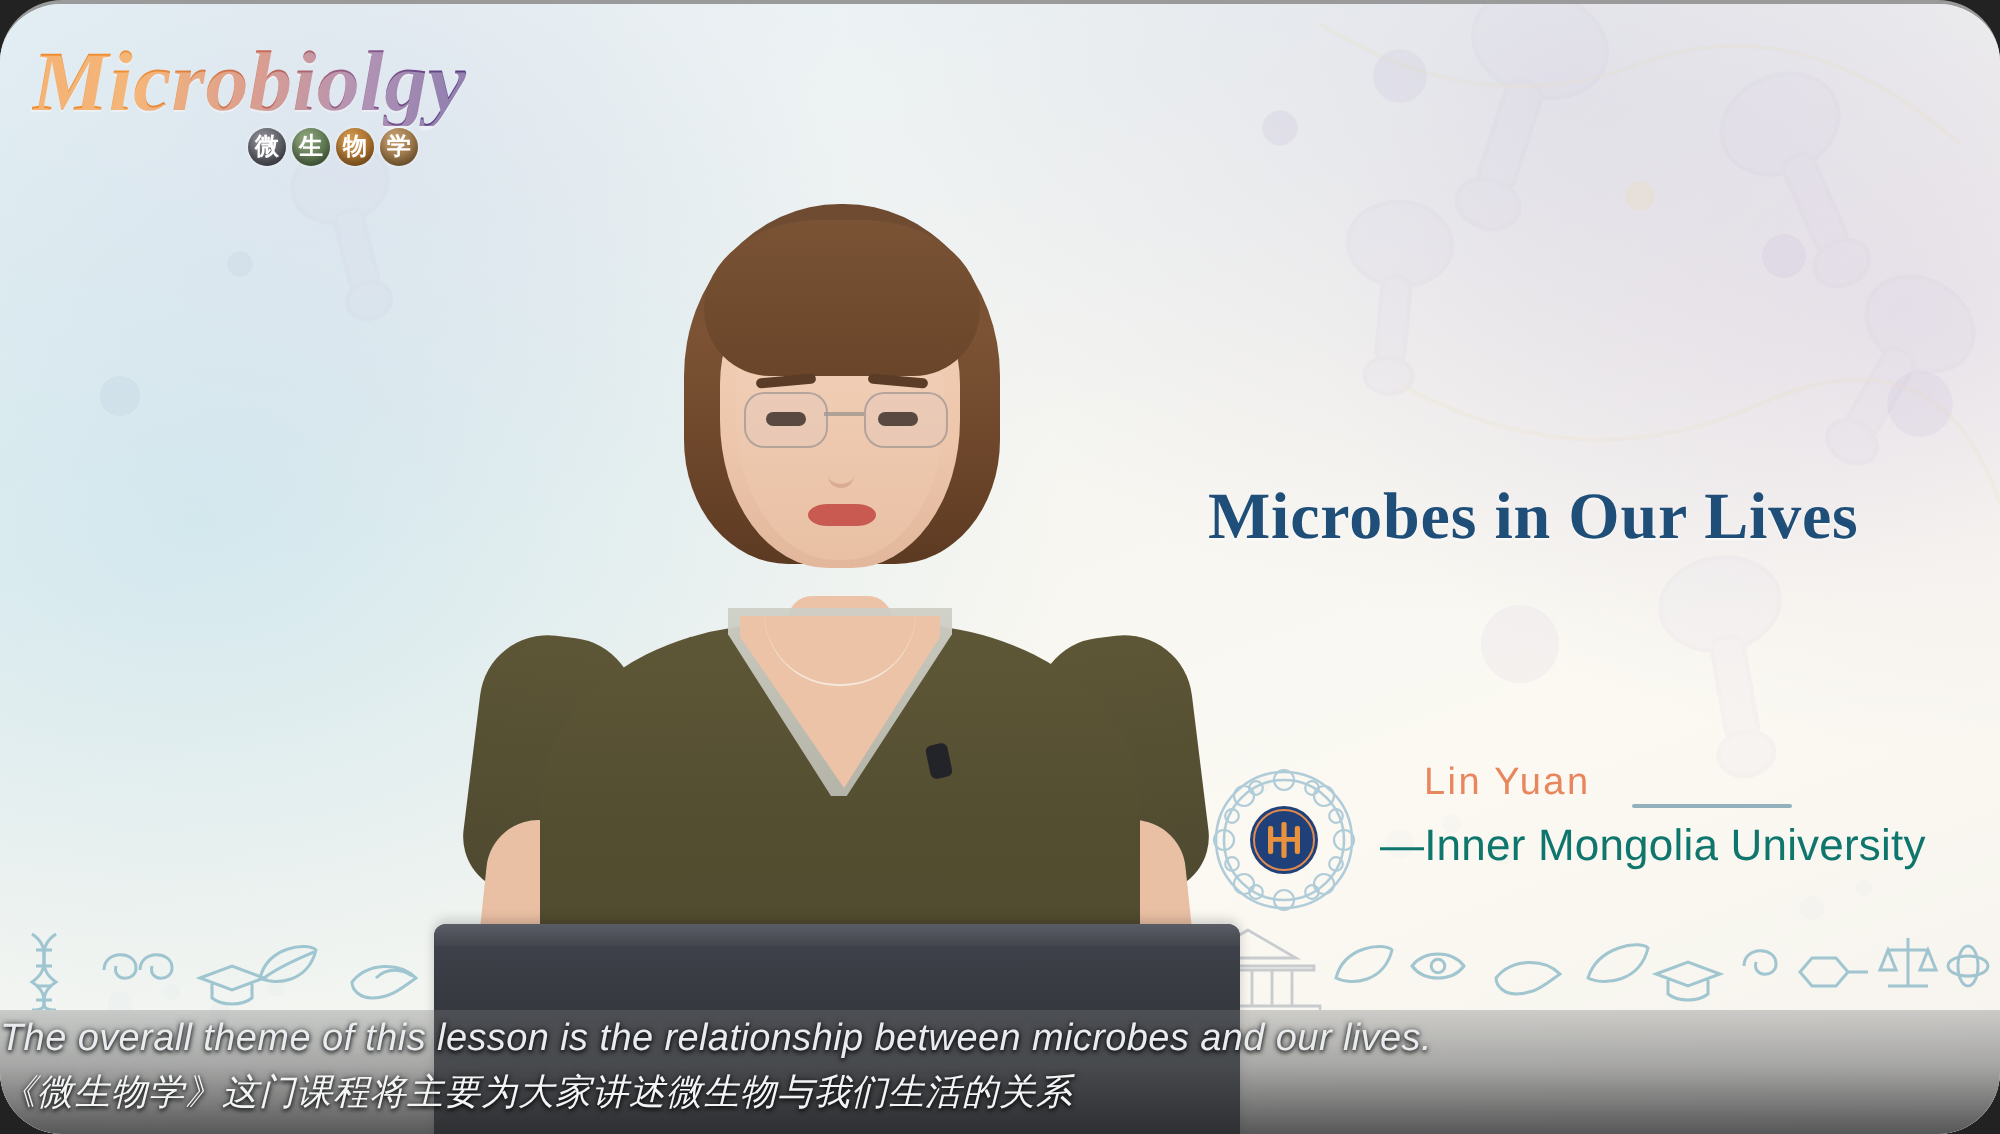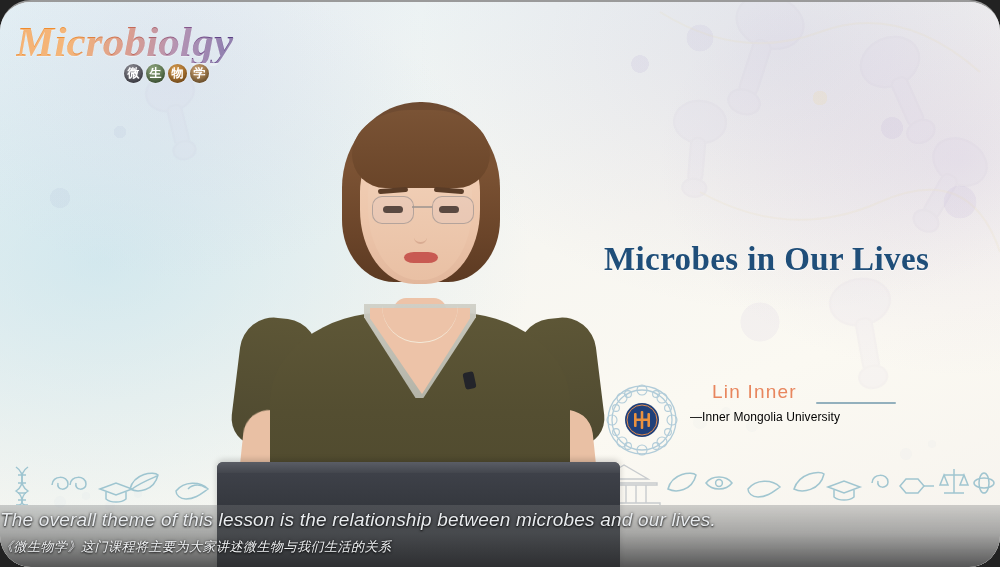--- a/index.html
+++ b/index.html
@@ -80,21 +80,21 @@
   .presenter-name{
     position:absolute;left:106px;top:-3px;
     font-size:19px;color:#e8865e;letter-spacing:1.2px;white-space:nowrap;
   }
   .name-rule{
     position:absolute;left:210px;top:18px;width:80px;height:2px;
     background:#93b0bd;border-radius:1px;
   }
   .presenter-org{
     position:absolute;left:84px;top:26px;
-    font-size:12px;color:#000000;letter-spacing:.1px;white-space:nowrap;
+    font-size:22px;color:#0f766e;letter-spacing:.1px;white-space:nowrap;
   }
 
   
   .icon-ribbon{
     position:absolute;left:0;right:0;bottom:62px;height:48px;
     opacity:.85;pointer-events:none;
   }
 
   
   .person{position:absolute;left:218px;top:78px;width:400px;height:420px;}
@@ -191,21 +191,21 @@
   }
   .subs{
     position:absolute;left:0;right:0;bottom:6px;text-align:left;font-style:italic;
   }
   .sub-en{
     font-size:19px;color:#e9ecef;letter-spacing:.2px;line-height:26px;
     text-shadow:0 1px 2px rgba(0,0,0,.85), 0 0 3px rgba(0,0,0,.6);
   }
   .sub-zh{
     font-family:"DejaVu Sans", sans-serif;
-    font-size:13px;color:#f2f4f6;letter-spacing:.5px;line-height:28px;
+    font-size:18px;color:#f2f4f6;letter-spacing:.5px;line-height:28px;
     text-shadow:0 1px 2px rgba(0,0,0,.85), 0 0 3px rgba(0,0,0,.6);
   }
 </style>
 </head>
 <body>
 
 <div id="stage">
 
   <div class="slide-bg"></div>
 
@@ -304,21 +304,21 @@
       </g>
       <circle cx="36" cy="36" r="17" fill="#20407a"></circle>
       <circle cx="36" cy="36" r="15" fill="none" stroke="#e08a4e" stroke-width="1"></circle>
       <g fill="#e9913f">
         <rect x="28" y="29" width="2.6" height="14" rx="1"></rect>
         <rect x="34.7" y="27" width="2.6" height="18" rx="1"></rect>
         <rect x="41.4" y="29" width="2.6" height="14" rx="1"></rect>
         <rect x="28" y="34.5" width="16" height="2.4" rx="1"></rect>
       </g>
     </svg>
-    <div class="presenter-name">Lin  Inner</div>
+    <div class="presenter-name">Lin  Yuan</div>
     <div class="name-rule"></div>
     <div class="presenter-org">—Inner Mongolia University</div>
   </div>
 
   <div class="person">
     <div class="p-sleeve-l"></div>
     <div class="p-sleeve-r"></div>
     <div class="p-arm-l"></div>
     <div class="p-arm-r"></div>
     <div class="p-neck"></div>

